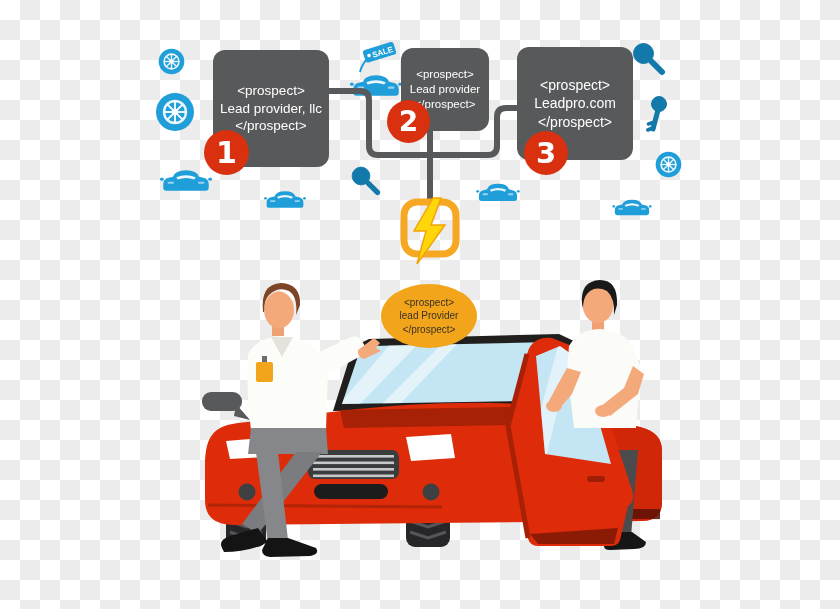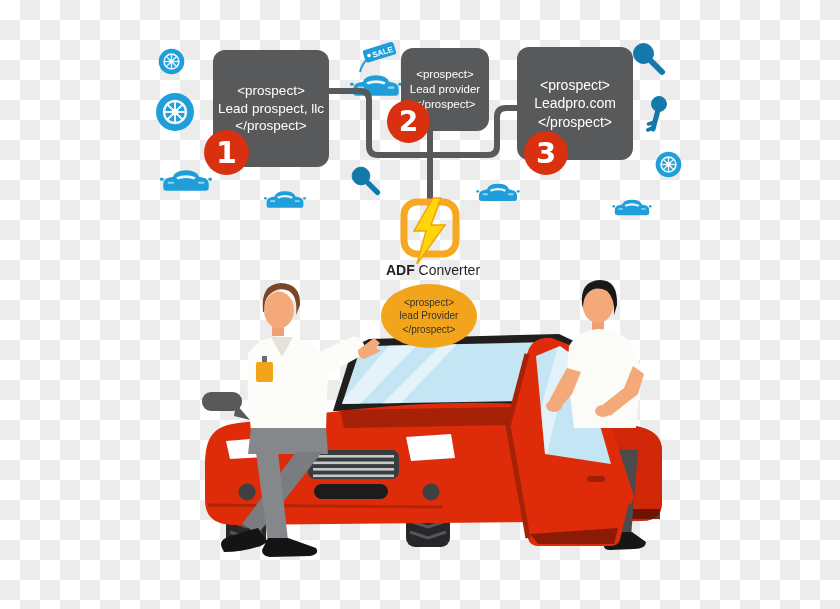--- a/index.html
+++ b/index.html
@@ -126,21 +126,21 @@
       <text x="39" y="16" text-anchor="middle" font-size="8" font-weight="bold" fill="#ffffff">SALE</text>
     </g>
     <path d="M24 18 Q18 24 16 32" fill="none" stroke="#1f9ed9" stroke-width="2"></path>
     <g transform="translate(6 33)" fill="#1f9ed9">
       <use href="#ic-car" width="52" height="24"></use>
     </g>
   </svg>
 
   <div class="abs node-box" style="left:213px;top:50px;width:116px;height:117px;font-size:13.5px;">
     <span>&lt;prospect&gt;</span>
-    <span>Lead prospect, llc</span>
+    <span>Lead provider, llc</span>
     <span>&lt;/prospect&gt;</span>
   </div>
   <div class="abs node-box" style="left:401px;top:48px;width:88px;height:83px;font-size:11.5px;">
     <span>&lt;prospect&gt;</span>
     <span>Lead provider</span>
     <span>&lt;/prospect&gt;</span>
   </div>
   <div class="abs node-box" style="left:517px;top:47px;width:116px;height:113px;font-size:14px;">
     <span>&lt;prospect&gt;</span>
     <span>Leadpro.com</span>
@@ -148,23 +148,20 @@
   </div>
 
   <div class="abs badge" style="left:204px;top:130px;width:45px;height:45px;font-size:30px;">1</div>
   <div class="abs badge" style="left:387px;top:100px;width:43px;height:43px;font-size:28px;">2</div>
   <div class="abs badge" style="left:524px;top:131px;width:44px;height:44px;font-size:29px;">3</div>
 
   <svg class="abs" style="left:399px;top:196px;z-index:3" width="62" height="72" viewBox="0 0 62 72">
     <rect x="5" y="6" width="52" height="52" rx="13" fill="none" stroke="#f7a823" stroke-width="7"></rect>
     <path d="M34 2 L15 35 H27 L18 68 L46 29 H32 L42 2 Z" fill="#ffd60a" stroke="#f2a30a" stroke-width="1.5"></path>
   </svg>
-  <div class="abs converter-label" style="left:368px;top:262px;width:130px;">
-    <span class="strong">ADF</span><span> Converter</span>
-  </div>
 
   <svg class="abs scene" style="left:90px;top:258px" width="600" height="305" viewBox="0 0 600 305">
     <defs>
       <clipPath id="ws">
           <polygon points="252,146 269,95 281,88 461,84 475,92 487,142"></polygon>
         </clipPath>
       <clipPath id="dw">
           <polygon points="446,98 470,88 492,104 521,206 455,196"></polygon>
         </clipPath>
     </defs>

